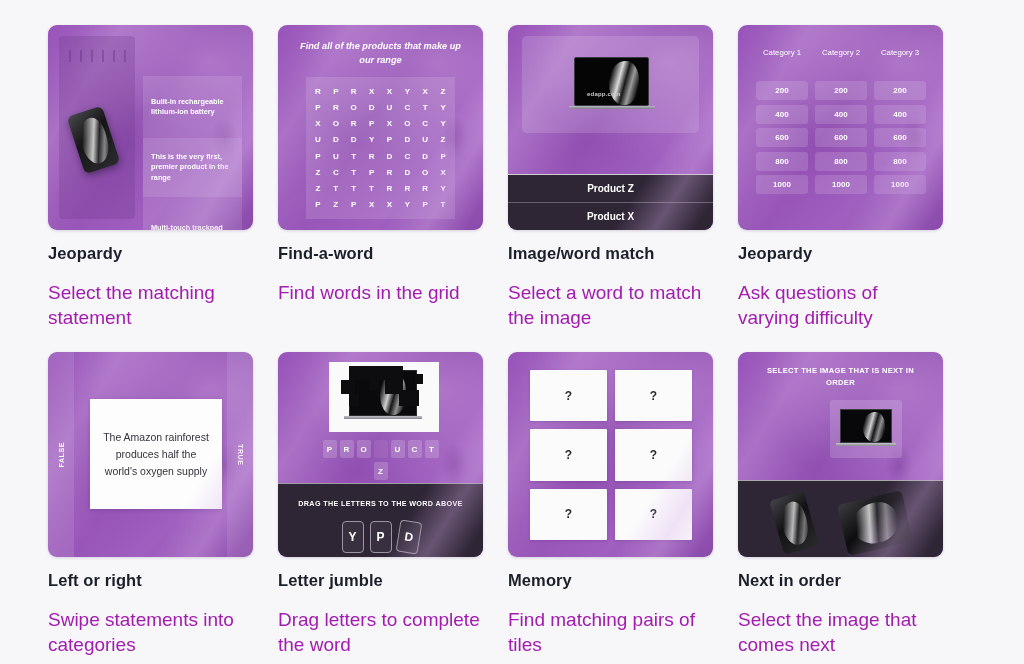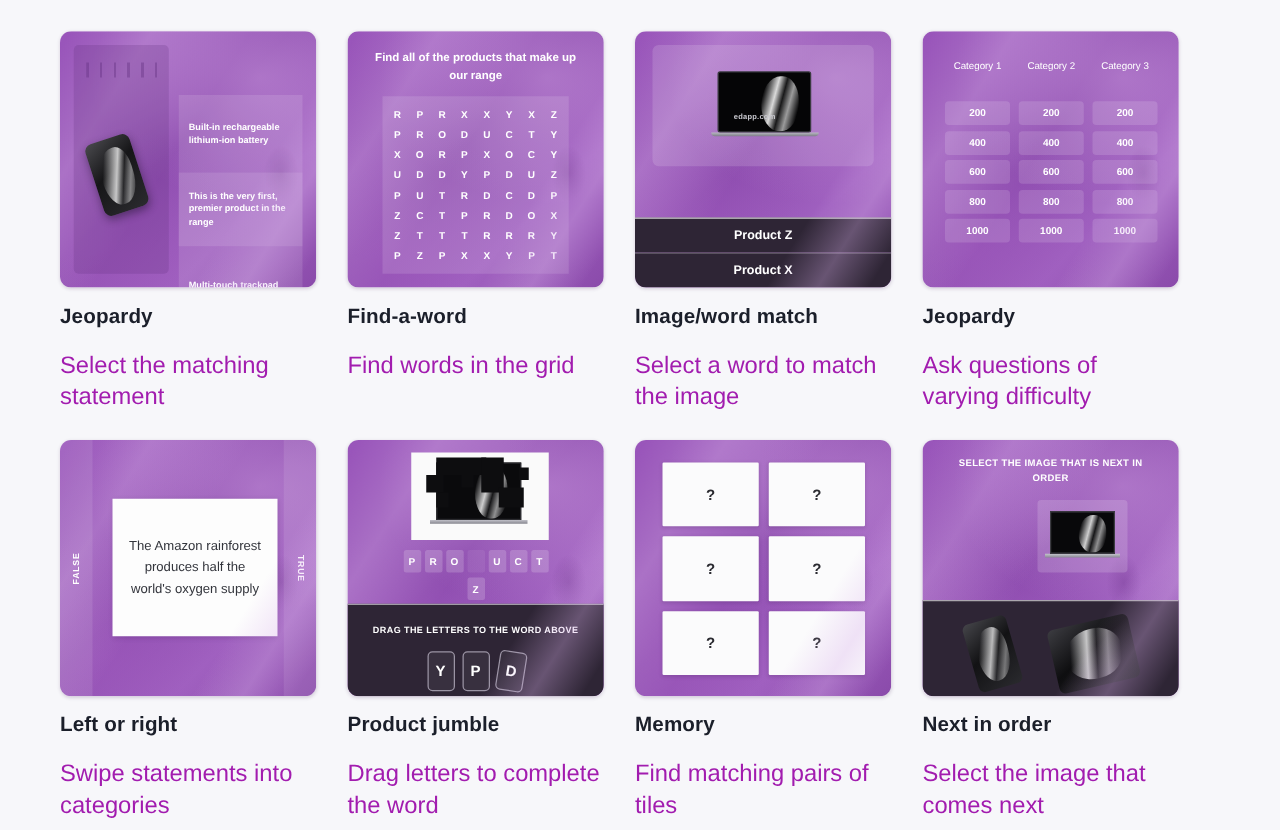--- a/index.html
+++ b/index.html
@@ -116,21 +116,21 @@
     background: rgba(255,255,255,.12);
   }
   .elev-row.r1 { top: 0;   height: 62px; }
   .elev-row.r2 { top: 62px; height: 59px; background: rgba(255,255,255,.22); }
   .elev-row.r3 { top: 121px; height: 62px; }
 
   
   .faw-title {
     position: absolute; left: 16px; top: 14px; width: 173px;
     text-align: center; color: #fff;
-    font-size: 9.2px; font-weight: bold; line-height: 14px;
+    font-size: 9.2px; font-weight: bold; line-height: 14px; font-style: italic;
   }
   .faw-grid {
     position: absolute; left: 28px; top: 52px;
     width: 149px; height: 142px;
     background: rgba(255,255,255,.13);
     display: grid;
     grid-template-columns: repeat(8, 1fr);
     align-items: center; justify-items: center;
     padding: 6px 3px;
   }
@@ -563,21 +563,21 @@
       </div>
       <div class="lj-bottom">
         <div class="lj-hint">DRAG THE LETTERS TO THE WORD ABOVE</div>
         <div class="lj-tiles" id="lj-tiles">
             <div class="lj-tile">Y</div>
             <div class="lj-tile">P</div>
             <div class="lj-tile t3">D</div>
           </div>
       </div>
     </div>
-    <div class="card-title">Product jumble</div>
+    <div class="card-title">Letter jumble</div>
     <div class="card-desc">Drag letters to complete the word</div>
   </div>
 
   <div class="card">
     <div class="thumb">
       <div class="blob"></div>
       <div class="mem" id="mem-grid">
           <div class="mem-tile">?</div>
           <div class="mem-tile">?</div>
           <div class="mem-tile">?</div>

